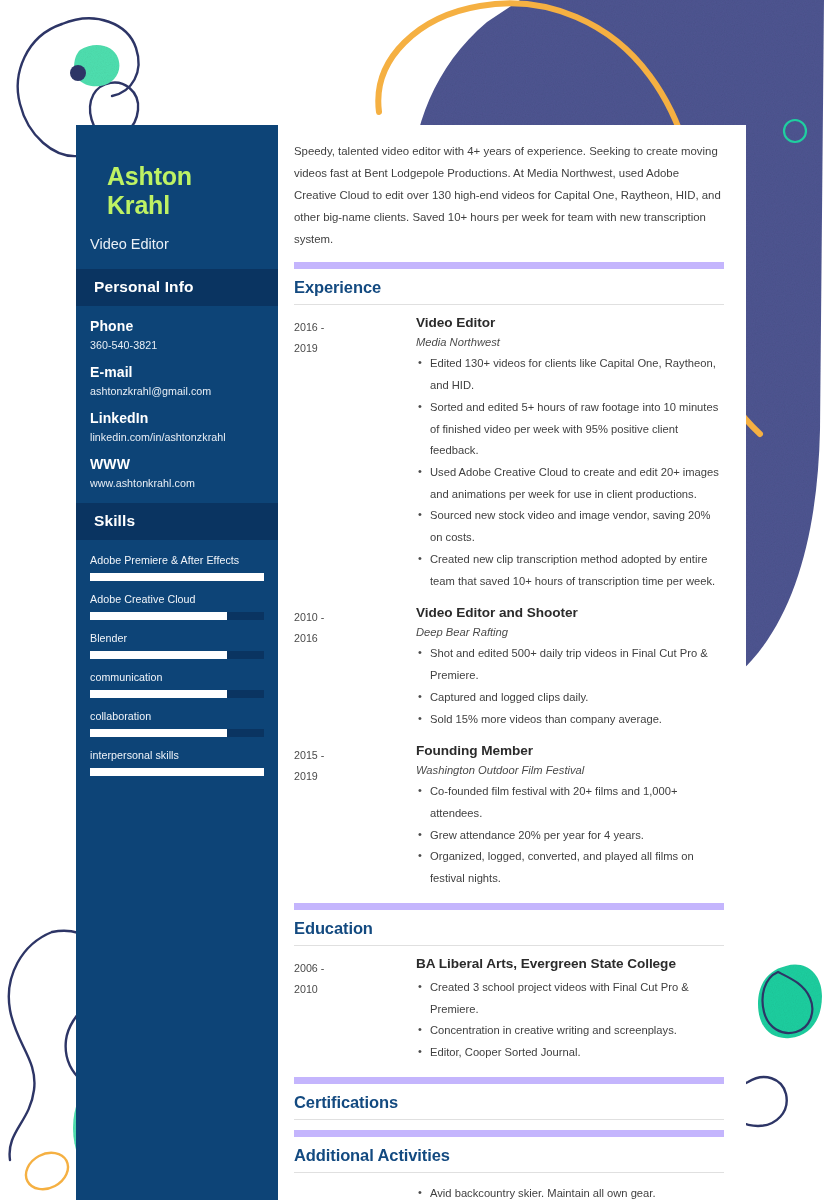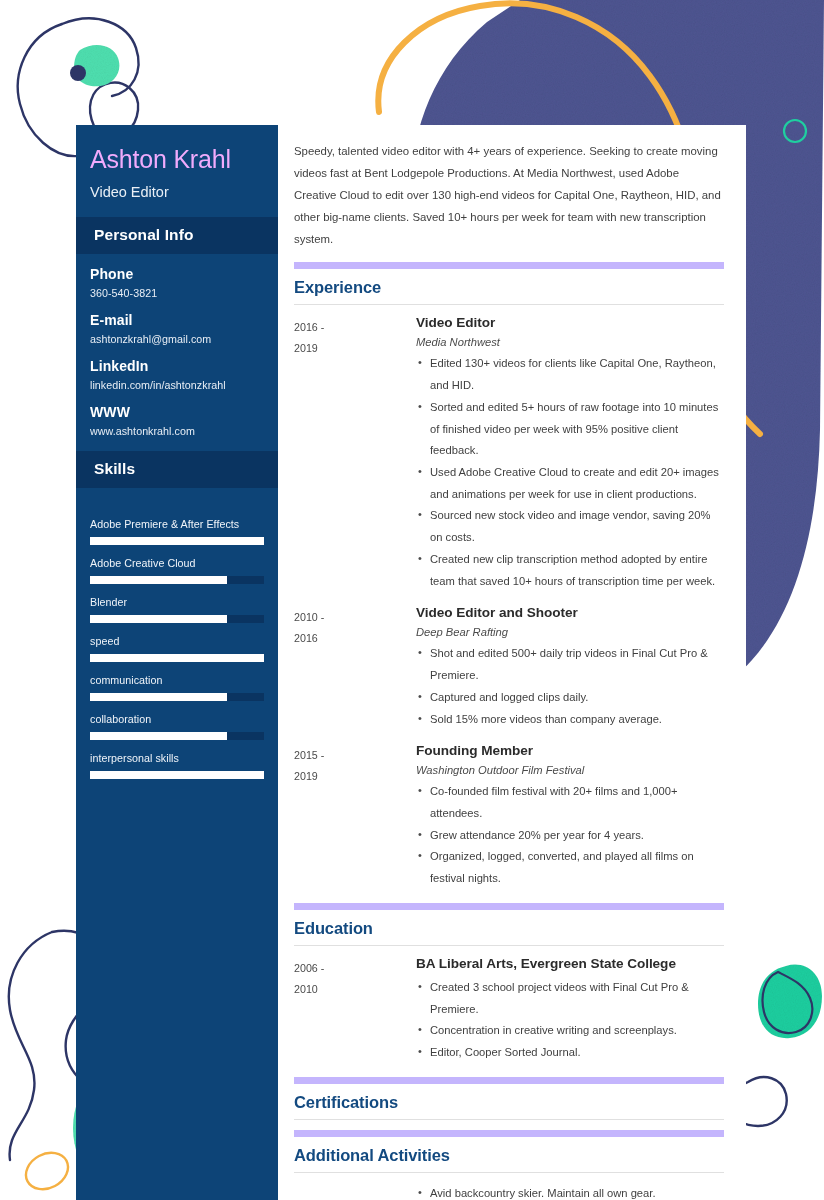--- a/index.html
+++ b/index.html
@@ -45,25 +45,25 @@
     flex: 0 0 202px;
     background: #0d4477;
     color: #ffffff;
     min-height: 947px;
     padding-bottom: 18px;
   }
 
   #name-block { padding: 20px 14px 2px 14px; }
   #full-name {
     font-size: 25px;
-    font-weight: normal;
+    font-weight: bold;
     line-height: 1.14;
     letter-spacing: -0.2px;
-    color: #f0abfc;
-    margin: 0;
+    color: #bef264;
+    margin: 17px;
   }
   #job-title {
     font-size: 14.5px;
     font-weight: normal;
     color: #eaf0f6;
     margin: 10px 0 0 0;
     line-height: 1.2;
   }
 
   .side-band {
@@ -87,21 +87,21 @@
     margin-bottom: 5px;
     letter-spacing: 0.1px;
   }
   .contact-value {
     font-size: 10.7px;
     font-weight: normal;
     color: #e8eef5;
     letter-spacing: 0.05px;
   }
 
-  .skills-list { padding: 30px 14px 0 14px; }
+  .skills-list { padding: 14px 14px 0 14px; }
   .skill-item { margin-bottom: 12px; }
   .skill-label {
     font-size: 10.7px;
     color: #f0f4f9;
     margin-bottom: 7px;
     letter-spacing: 0.05px;
   }
   .skill-track {
     position: relative;
     height: 8px;
@@ -307,26 +307,20 @@
               <div class="skill-fill" style="width: 79%;"></div>
             </div>
           </div>
           <div class="skill-item">
             <div class="skill-label">Blender</div>
             <div class="skill-track">
               <div class="skill-fill" style="width: 79%;"></div>
             </div>
           </div>
           <div class="skill-item">
-            <div class="skill-label">speed</div>
-            <div class="skill-track">
-              <div class="skill-fill" style="width: 100%;"></div>
-            </div>
-          </div>
-          <div class="skill-item">
             <div class="skill-label">communication</div>
             <div class="skill-track">
               <div class="skill-fill" style="width: 79%;"></div>
             </div>
           </div>
           <div class="skill-item">
             <div class="skill-label">collaboration</div>
             <div class="skill-track">
               <div class="skill-fill" style="width: 79%;"></div>
             </div>

